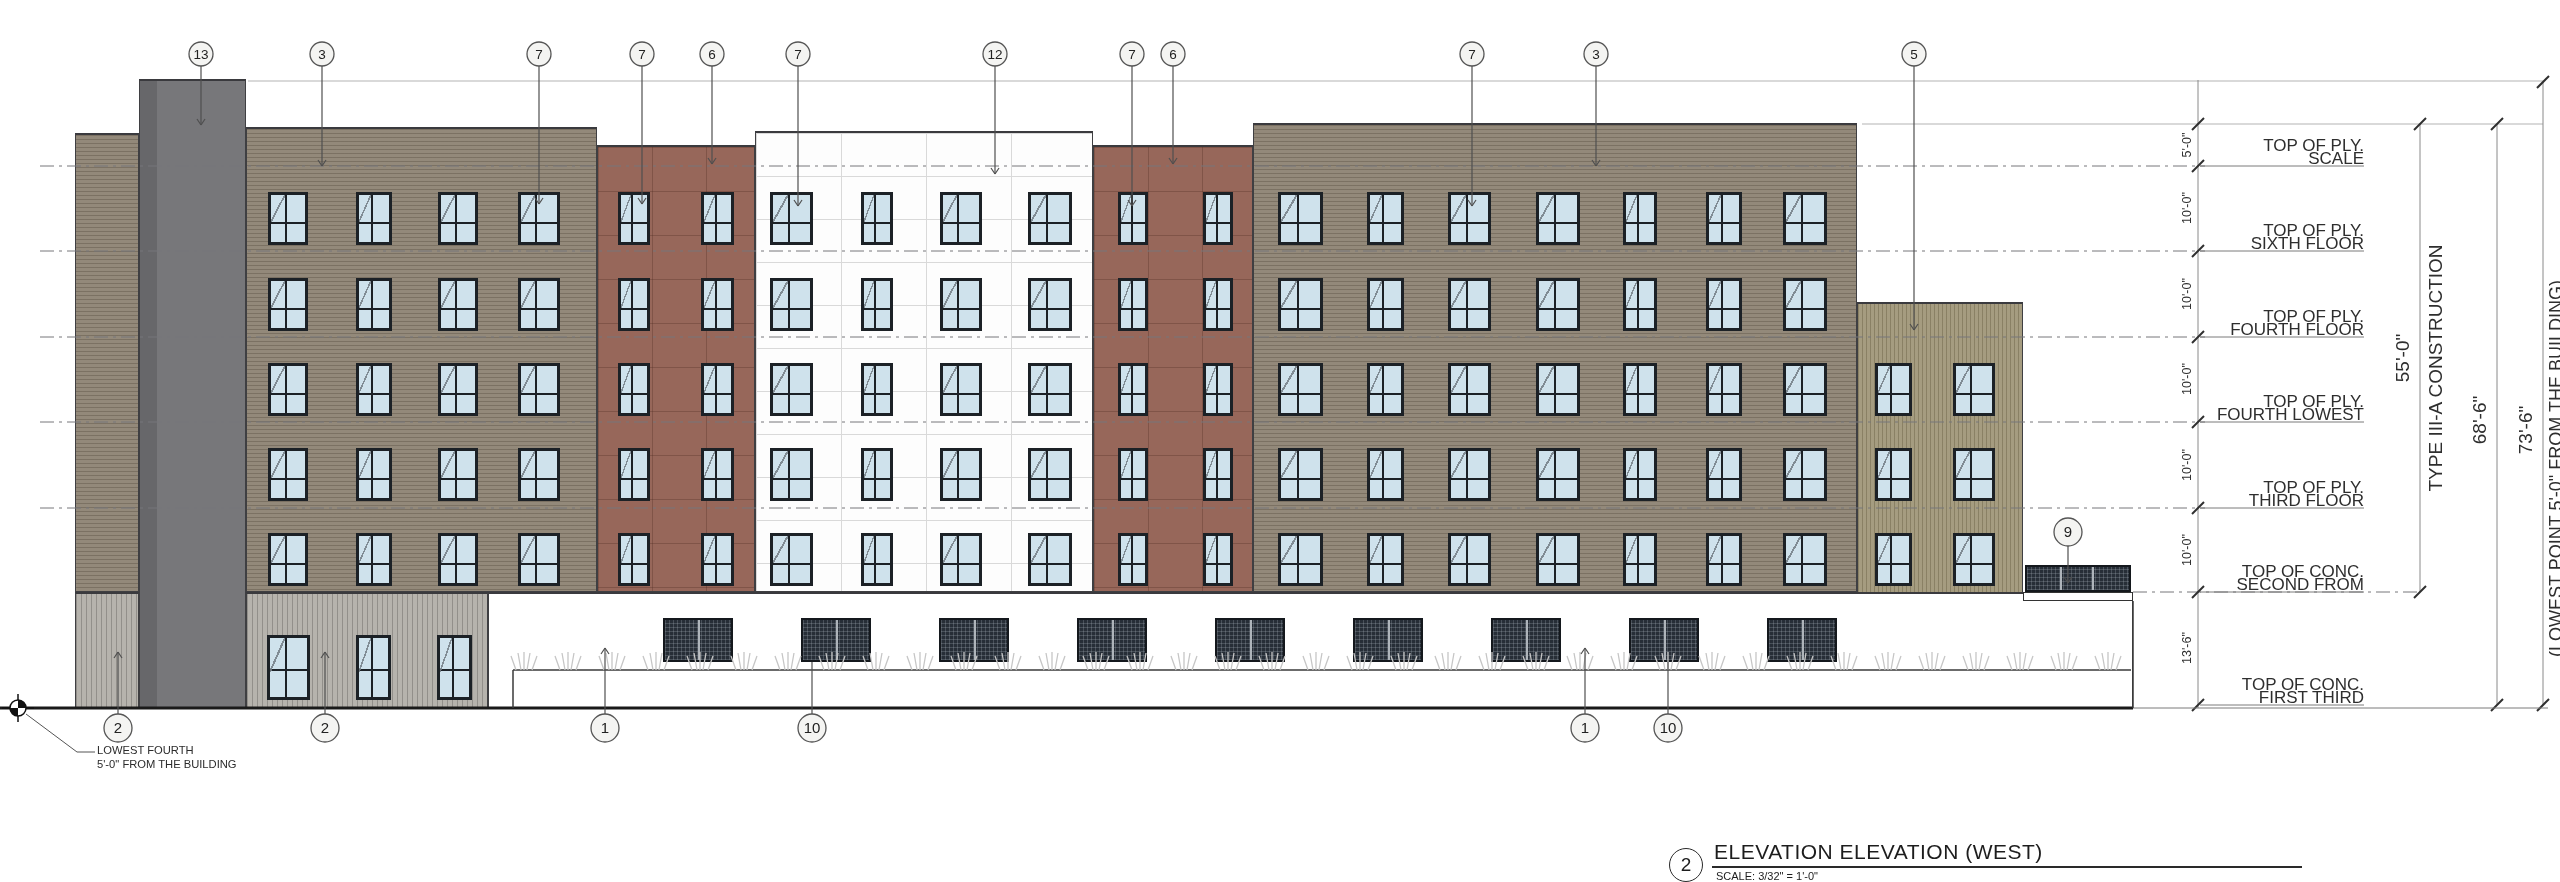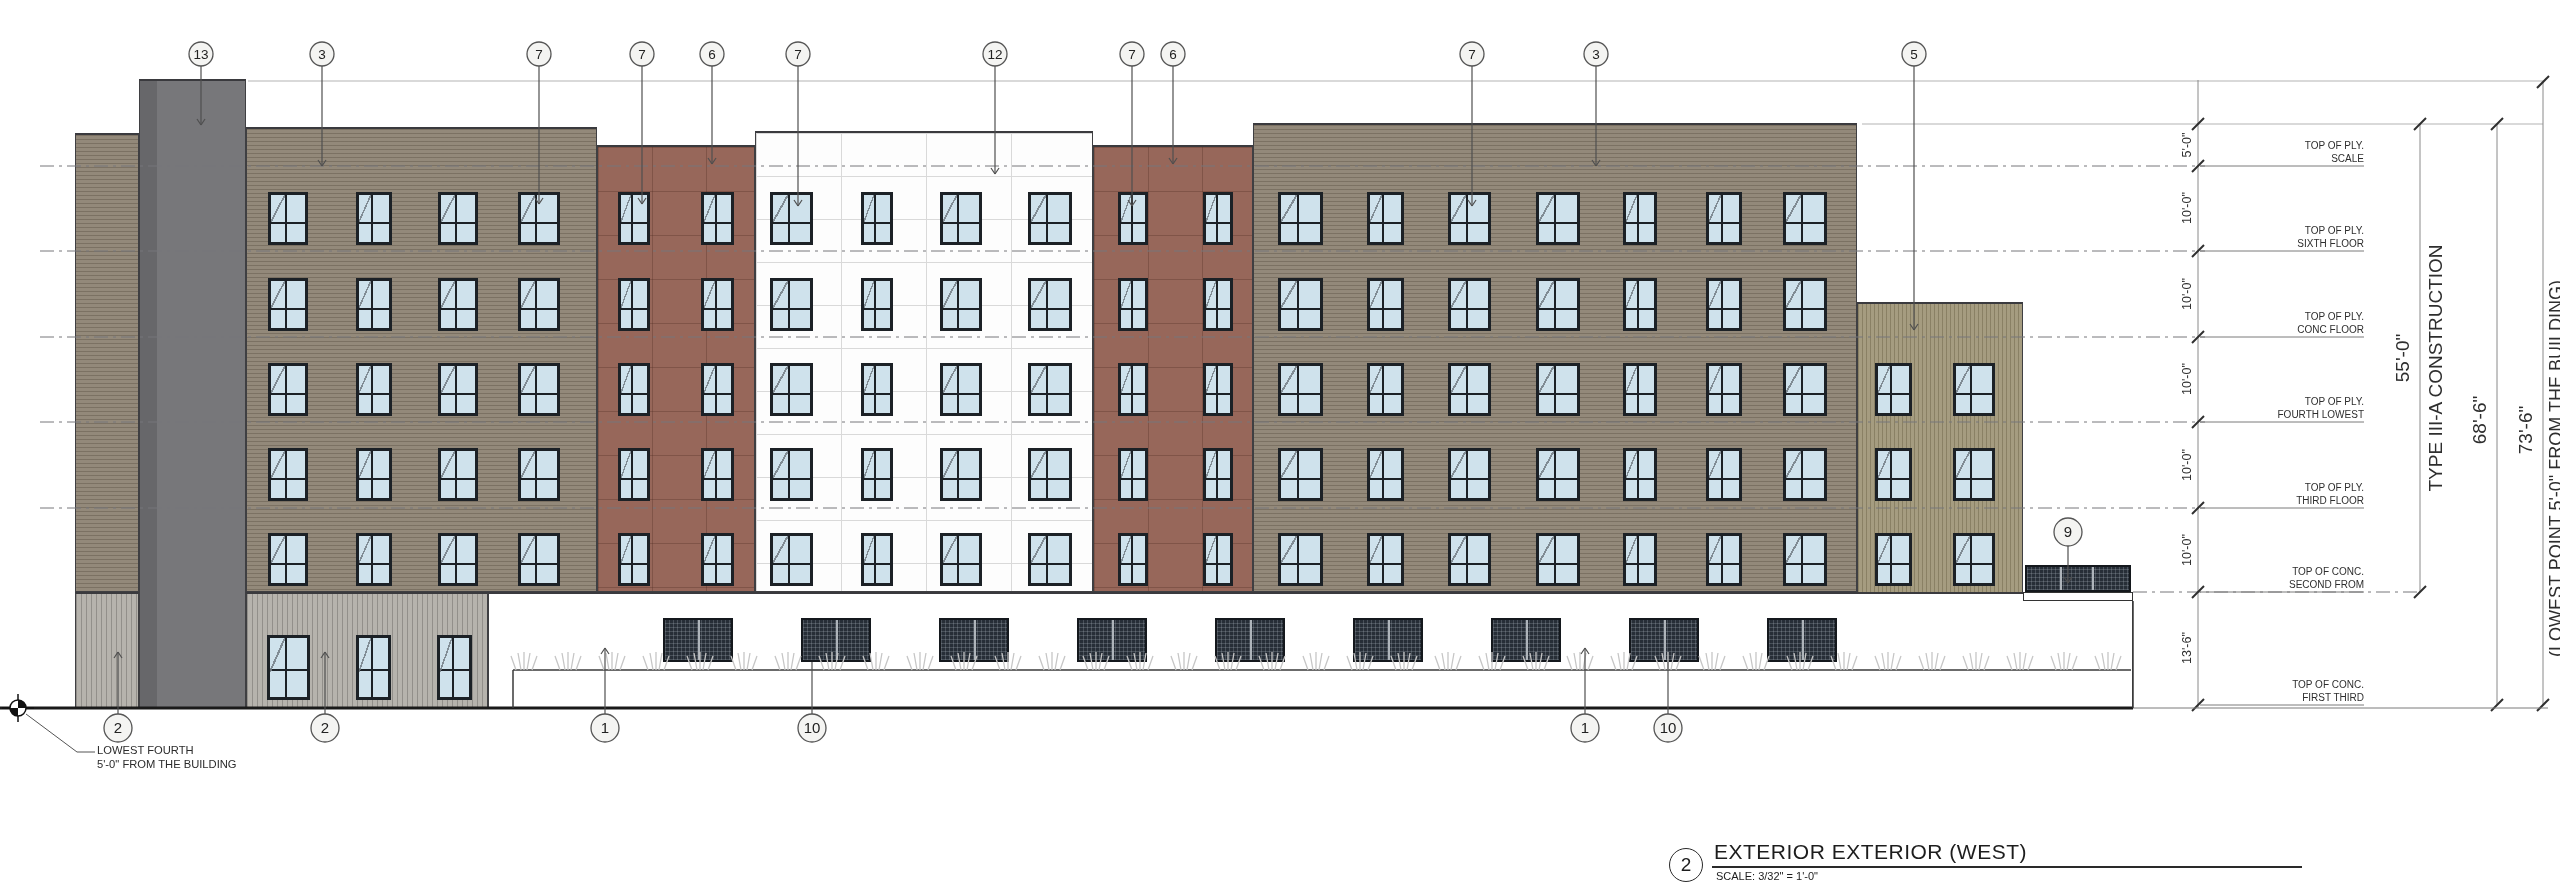--- a/index.html
+++ b/index.html
@@ -20,21 +20,21 @@
   .win>div.pane{background:var(--pane);}
   .win>div.diag{position:absolute;left:0;top:0;width:40%;height:58%;
        background:linear-gradient(to bottom right,transparent 46%,rgba(115,125,133,.85) 46%,rgba(115,125,133,.85) 53%,transparent 53%);}
   .louver,.railing{position:absolute;box-sizing:border-box;border:2px solid #14181d;
        background:repeating-linear-gradient(0deg,rgba(195,205,215,.22) 0 1px,transparent 1px 4px),
                   repeating-linear-gradient(90deg,rgba(195,205,215,.22) 0 1px,transparent 1px 4px),var(--louver);}
   .divider{position:absolute;top:0;bottom:0;width:2px;background:#aeb4ba;}
   .ann{position:absolute;}
   .vtext{position:absolute;display:flex;align-items:center;justify-content:center;
          transform:rotate(-90deg);transform-origin:center;white-space:nowrap;color:#2e2e2e;}
-  .flabel{position:absolute;text-align:right;font-size:10px;line-height:12.5px;color:#2e2e2e;}
+  .flabel{position:absolute;text-align:right;font-size:17px;line-height:12.5px;color:#2e2e2e;}
   svg text{font-family:"Liberation Sans", sans-serif;}
   .tblock{position:absolute;color:#1d1d1d;}
 </style>
 </head>
 <body>
 
 <div class="sheet" id="sheet">
   <div id="layer-facades">
       <div class="facade tex-taupe" style="left: 75px; top: 133px; width: 64px; height: 459px;"></div>
       <div class="facade tex-vgray" style="left: 75px; top: 592px; width: 64px; height: 116px;"></div>
@@ -994,21 +994,21 @@
       <div class="flabel" style="left: 2204px; top: 140px; width: 160px;">
         <div>TOP OF PLY.</div>
         <div>SCALE</div>
       </div>
       <div class="flabel" style="left: 2204px; top: 225px; width: 160px;">
         <div>TOP OF PLY.</div>
         <div>SIXTH FLOOR</div>
       </div>
       <div class="flabel" style="left: 2204px; top: 311px; width: 160px;">
         <div>TOP OF PLY.</div>
-        <div>CONC FLOOR</div>
+        <div>FOURTH FLOOR</div>
       </div>
       <div class="flabel" style="left: 2204px; top: 396px; width: 160px;">
         <div>TOP OF PLY.</div>
         <div>FOURTH LOWEST</div>
       </div>
       <div class="flabel" style="left: 2204px; top: 482px; width: 160px;">
         <div>TOP OF PLY.</div>
         <div>THIRD FLOOR</div>
       </div>
       <div class="flabel" style="left: 2204px; top: 566px; width: 160px;">
@@ -1036,16 +1036,16 @@
 
   <div class="ann" style="left:97px;top:744px;font-size:11.2px;line-height:13.5px;">
     <div>LOWEST FOURTH</div>
     <div>5'-0" FROM THE BUILDING</div>
   </div>
 
   <div class="tblock" style="left:1669px;top:848px;width:34px;height:34px;border:1.6px solid #2a2a2a;border-radius:50%;
               display:flex;align-items:center;justify-content:center;font-size:19px;box-sizing:border-box;">
     <span>2</span>
   </div>
-  <div class="tblock" style="left:1714px;top:840px;font-size:21px;letter-spacing:0.5px;">EXTERIOR EXTERIOR (WEST)</div>
+  <div class="tblock" style="left:1714px;top:840px;font-size:21px;letter-spacing:0.5px;">ELEVATION ELEVATION (WEST)</div>
   <div class="tblock" style="left:1712px;top:866px;width:590px;height:2px;background:#2a2a2a;"></div>
   <div class="tblock" style="left:1716px;top:870px;font-size:11px;">SCALE:   3/32" = 1'-0"</div>
 </div>
 
 </body></html>

